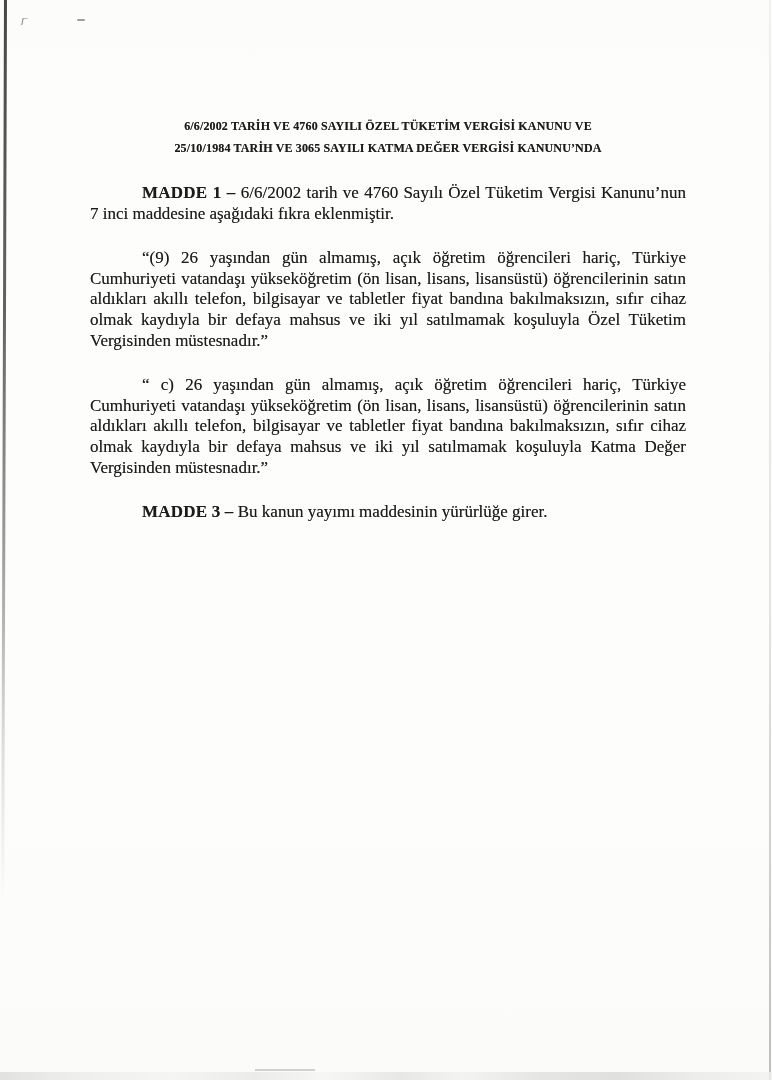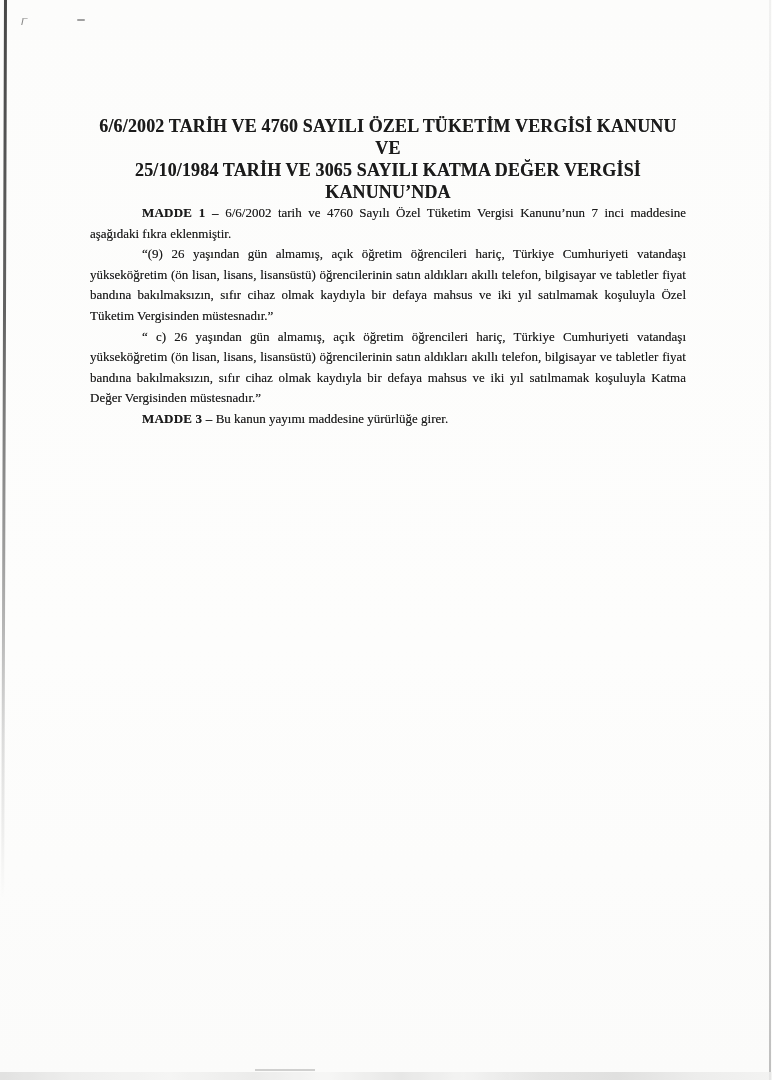--- a/index.html
+++ b/index.html
@@ -94,32 +94,32 @@
   .content {
     position: absolute;
     left: 90px;
     top: 0;
     width: 596px;
     color: #1b1b1b;
     text-shadow: 0 0 0.5px rgba(25,25,25,0.55);
   }
   .doc-title {
     margin: 115px 0 0 0;
-    font-size: 18px;
+    font-size: 12px;
     font-weight: bold;
     text-align: center;
     line-height: 22px;
     letter-spacing: 0.15px;
   }
   .doc-title .tline {
     display: block;
   }
   .para {
-    margin: 0 0 0 0;
-    font-size: 13px;
+    margin: 24px 0 0 0;
+    font-size: 17px;
     line-height: 20.6px;
     text-align: justify;
     text-indent: 52px;
   }
   .para .madde {
     font-weight: bold;
     letter-spacing: 0.2px;
   }
 </style>
 </head>
@@ -140,17 +140,17 @@
       <span class="tline">25/10/1984 TARİH VE 3065 SAYILI KATMA DEĞER VERGİSİ KANUNU’NDA</span>
     </h1>
 
     <p class="para"><b class="madde">MADDE 1 –</b> <span>6/6/2002 tarih ve 4760 Sayılı Özel Tüketim Vergisi Kanunu’nun 7 inci maddesine aşağıdaki fıkra eklenmiştir.</span></p>
 
     <p class="para"><b class="madde"></b><span>“(9) 26 yaşından gün almamış, açık öğretim öğrencileri hariç, Türkiye Cumhuriyeti vatandaşı yükseköğretim (ön lisan, lisans, lisansüstü) öğrencilerinin satın aldıkları akıllı telefon, bilgisayar ve tabletler fiyat bandına bakılmaksızın, sıfır cihaz olmak kaydıyla bir defaya mahsus ve iki yıl satılmamak koşuluyla Özel Tüketim Vergisinden müstesnadır.”</span></p>
 
 
     <p class="para"><b class="madde"></b><span>“ c) 26 yaşından gün almamış, açık öğretim öğrencileri hariç, Türkiye Cumhuriyeti vatandaşı yükseköğretim (ön lisan, lisans, lisansüstü) öğrencilerinin satın aldıkları akıllı telefon, bilgisayar ve tabletler fiyat bandına bakılmaksızın, sıfır cihaz olmak kaydıyla bir defaya mahsus ve iki yıl satılmamak koşuluyla Katma Değer Vergisinden müstesnadır.”</span></p>
 
-    <p class="para"><b class="madde">MADDE 3 –</b> <span>Bu kanun yayımı maddesine yürürlüğe girer.</span></p>
+    <p class="para"><b class="madde">MADDE 3 –</b> <span>Bu kanun yayımı maddesinin yürürlüğe girer.</span></p>
 
 
   </div>
 </div>
 
 </body></html>

